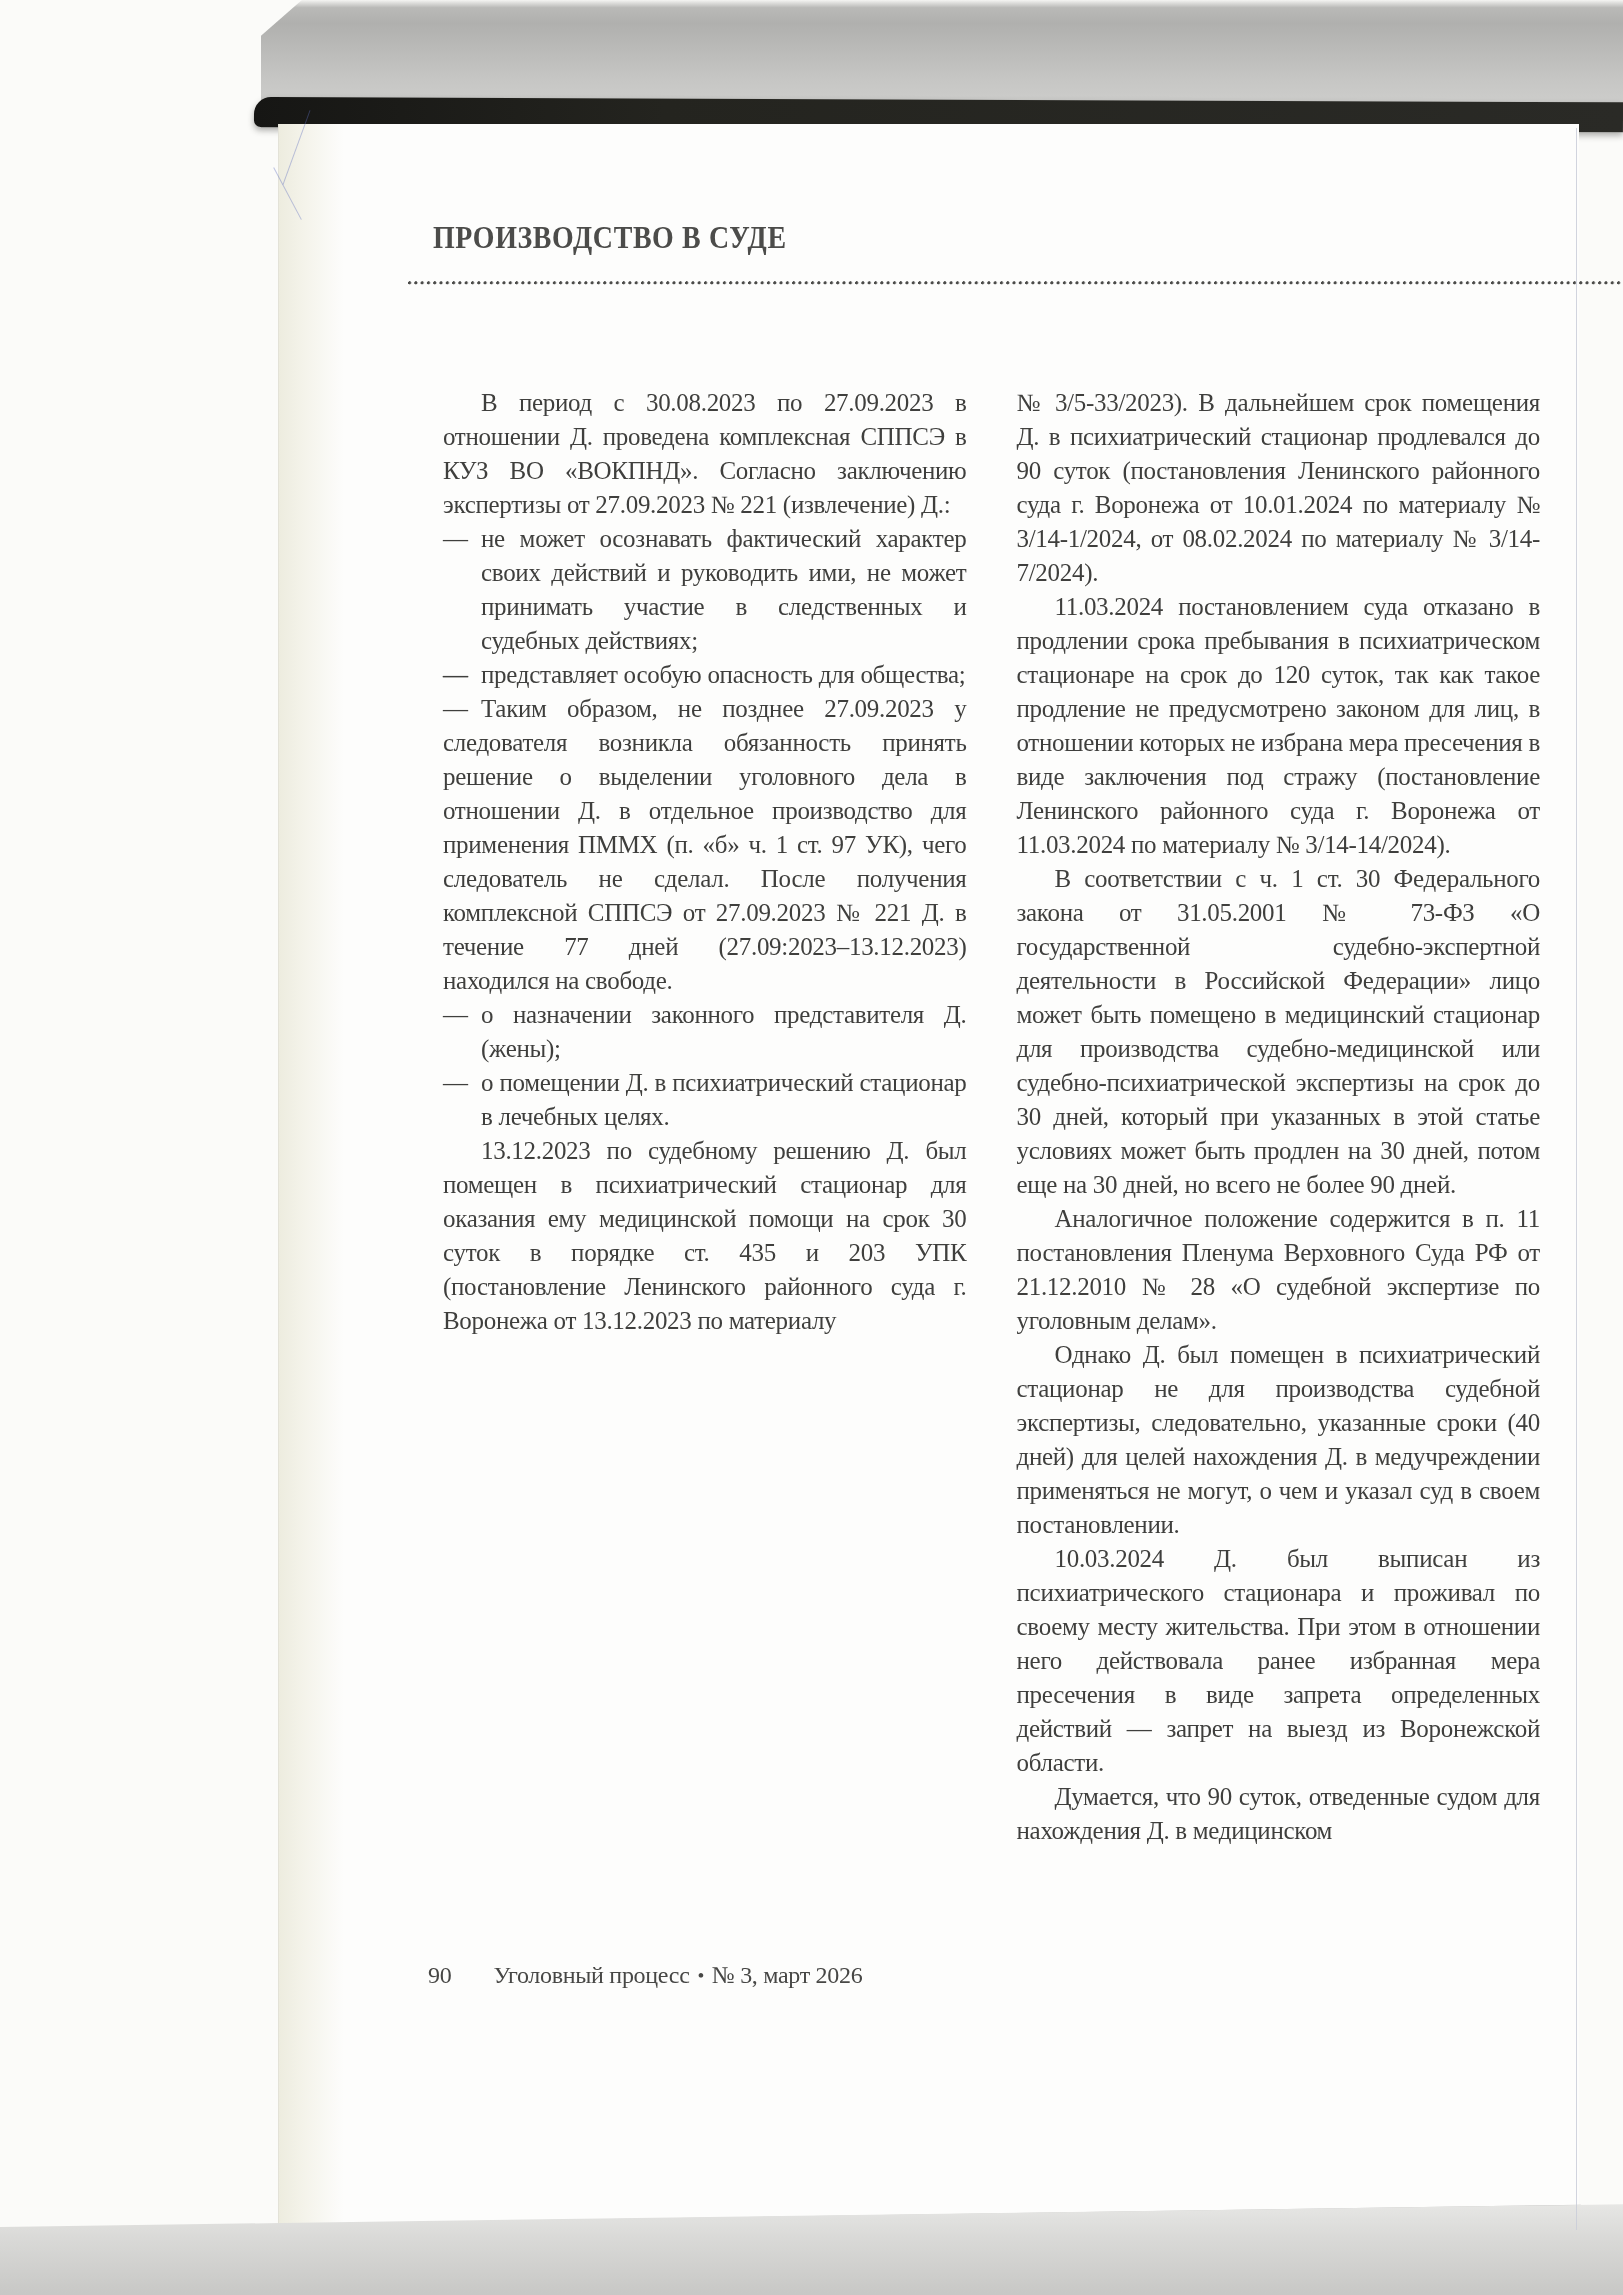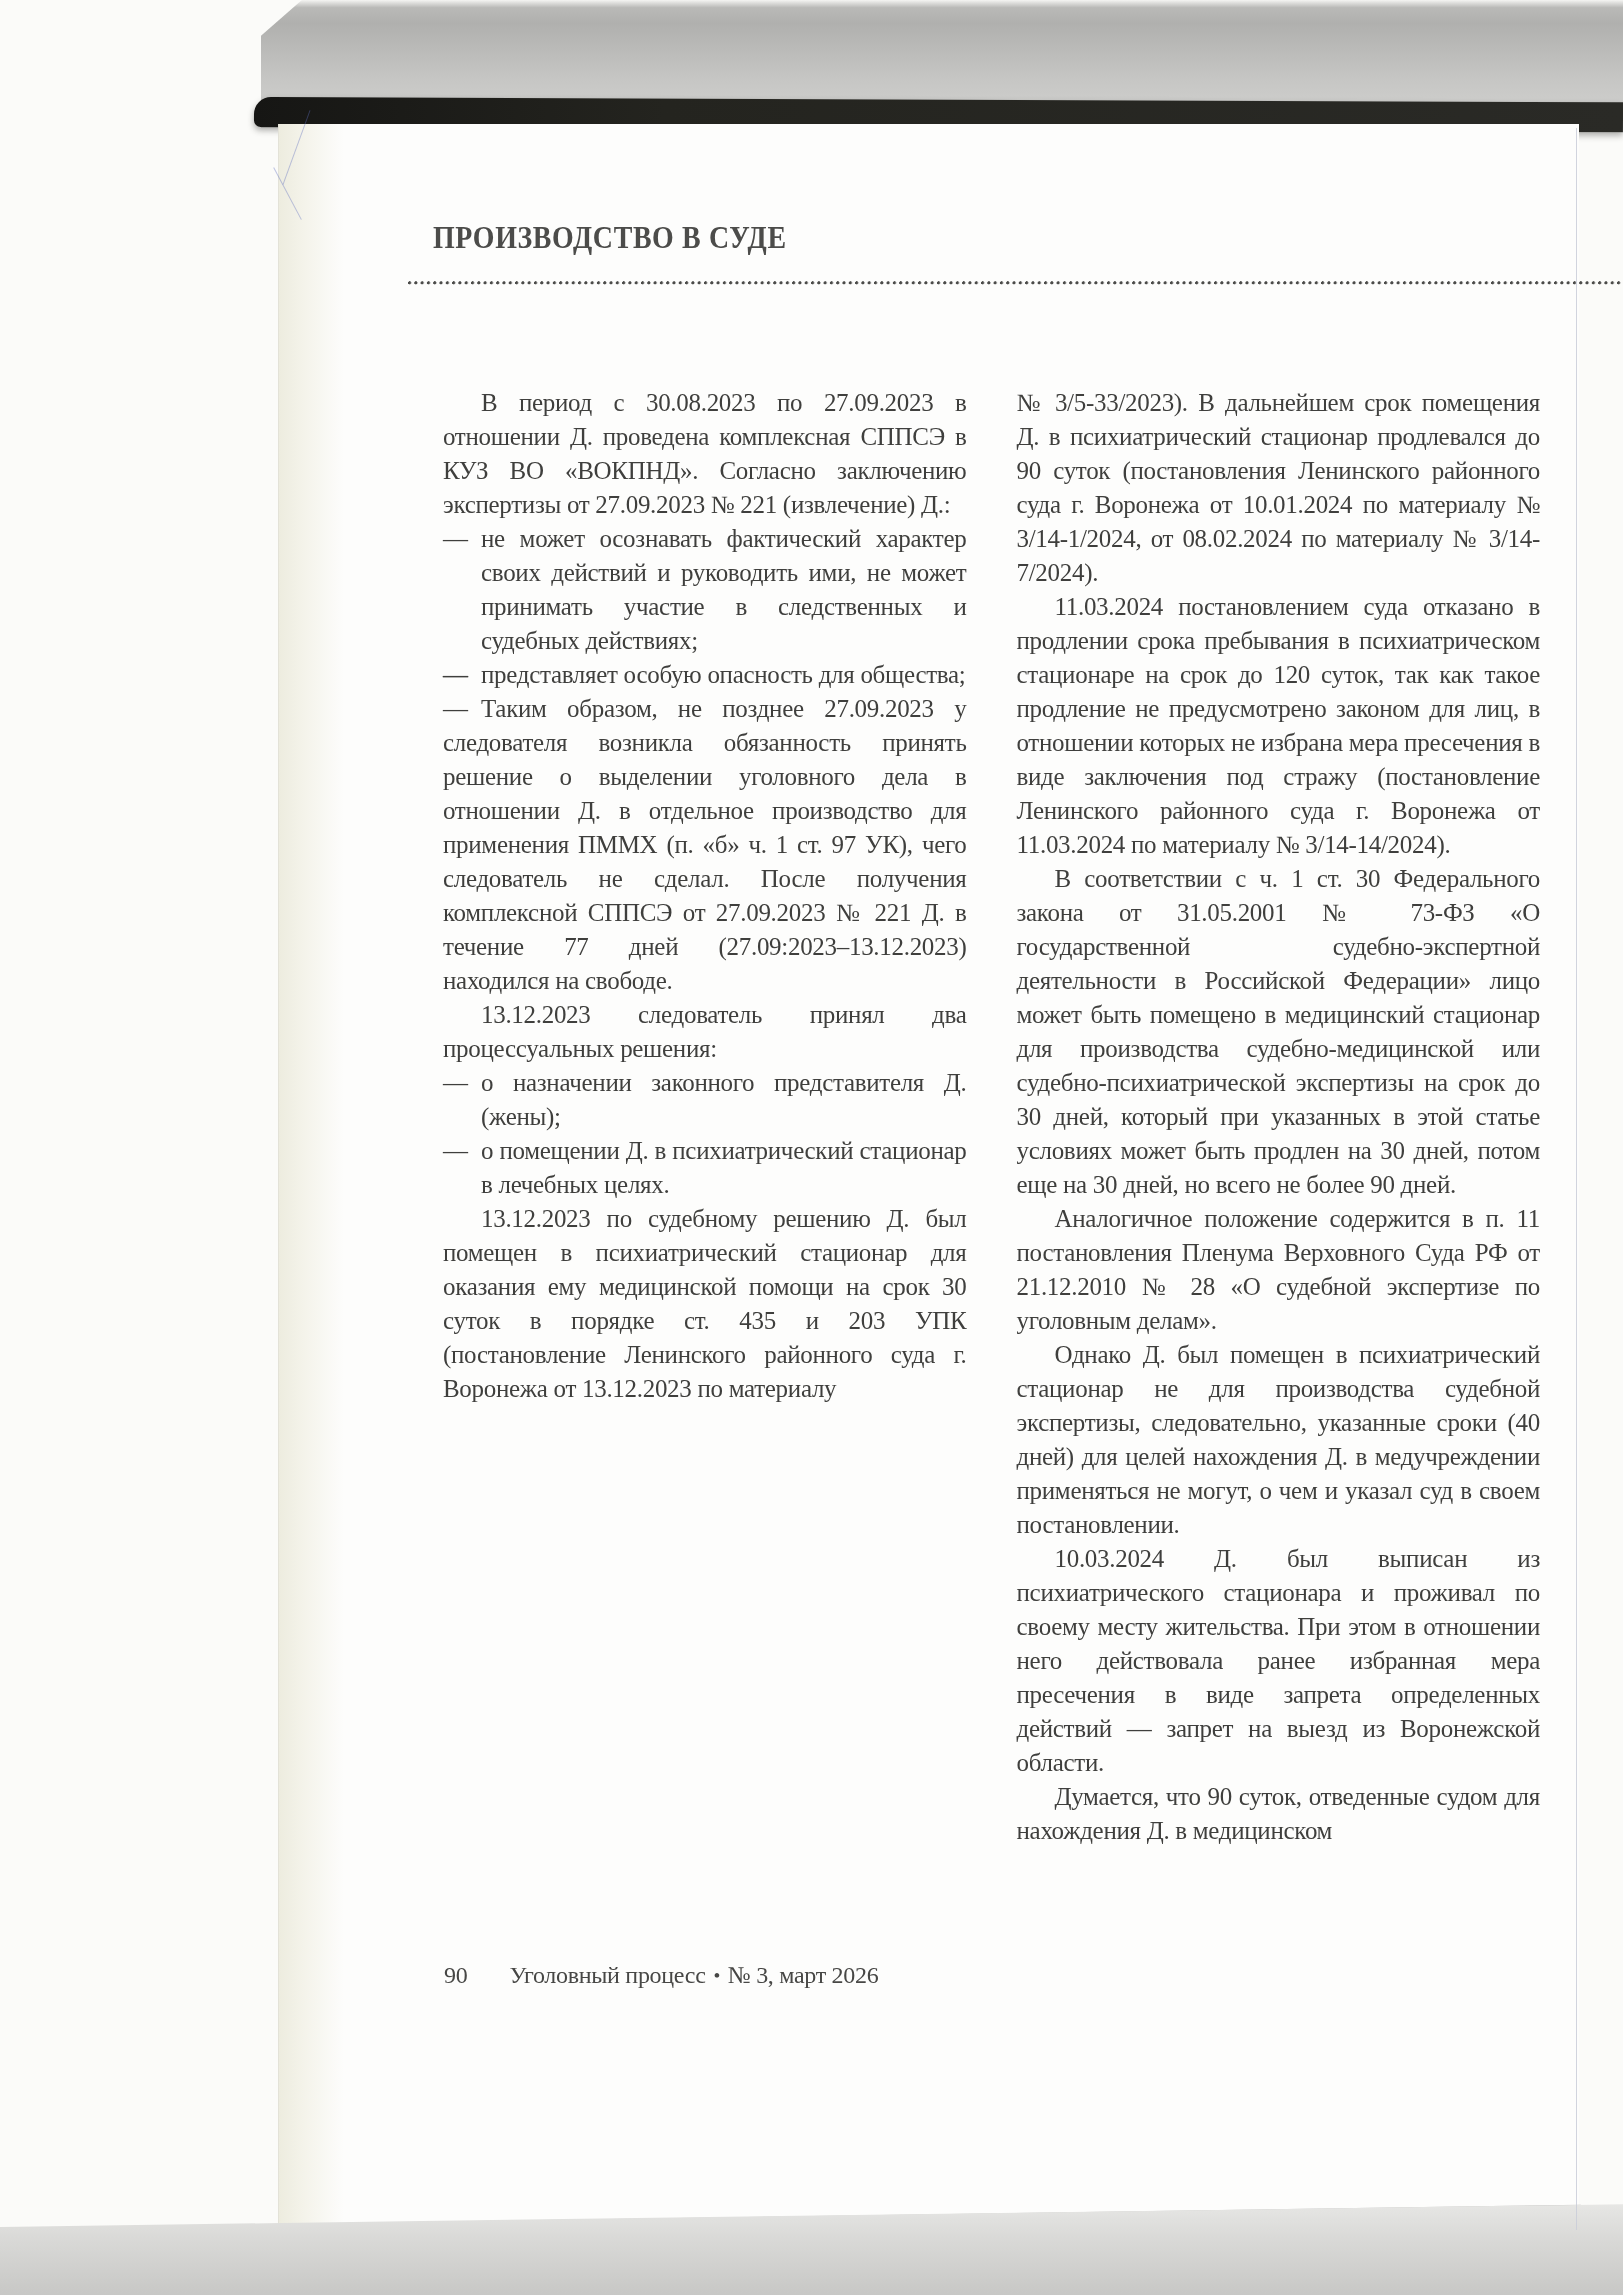--- a/index.html
+++ b/index.html
@@ -65,21 +65,21 @@
     position:absolute;left:443px;top:386px;width:1097px;
     display:flex;gap:50px;
   }
   .col{width:527px;color:#3f3f3d;font-size:25px;line-height:34px;
     text-align:justify;letter-spacing:-0.3px;}
   .para{margin:0;text-indent:38px;}
   .bullet-item{margin:0;position:relative;padding-left:38px;}
   .bullet-item .dash{position:absolute;left:0;top:0;}
 
   .footer{
-    position:absolute;left:444px;top:1962px;
+    position:absolute;left:428px;top:1962px;
     font-size:24px;color:#474745;letter-spacing:-0.3px;white-space:nowrap;
   }
   .footer .pageno{display:inline-block;margin-right:42px;}
   .footer .bullet{display:inline-block;margin:0 7.9px;font-size:19.6px;vertical-align:1.3px;}
 </style>
 </head>
 <body>
 
 <div class="scan">
 
@@ -96,21 +96,20 @@
   <div class="dotted-rule"></div>
 
   <div class="columns">
     <div class="col">
         <div class="para">В период с 30.08.2023 по 27.09.2023 в отношении Д. проведена комплексная СППСЭ в КУЗ ВО «ВОКПНД». Согласно заключению экспертизы от 27.09.2023 № 221 (извлечение) Д.:</div>
         <div class="bullet-item"><span class="dash">—</span><span>не может осознавать фактический характер своих действий и руководить ими, не может принимать участие в следственных и судебных действиях;</span></div>
         <div class="bullet-item"><span class="dash">—</span></div>
         <div class="bullet-item"><span class="dash">—</span><span>представляет особую опасность для общества;</span></div>
         <div class="bullet-item"><span class="dash">—</span></div>
         <div class="para">Таким образом, не позднее 27.09.2023 у следователя возникла обязанность принять решение о выделении уголовного дела в отношении Д. в отдельное производство для применения ПММХ (п. «б» ч. 1 ст. 97 УК), чего следователь не сделал. После получения комплексной СППСЭ от 27.09.2023 № 221 Д. в течение 77 дней (27.09:2023–13.12.2023) находился на свободе.</div>
-        <div class="para">13.12.2023 следователь принял два процессуальных решения:</div>
         <div class="bullet-item"><span class="dash">—</span><span>о назначении законного представителя Д. (жены);</span></div>
         <div class="bullet-item"><span class="dash">—</span><span>о помещении Д. в психиатрический стационар в лечебных целях.</span></div>
         <div class="para">13.12.2023 по судебному решению Д. был помещен в психиатрический стационар для оказания ему медицинской помощи на срок 30 суток в порядке ст. 435 и 203 УПК (постановление Ленинского районного суда г. Воронежа от 13.12.2023 по материалу</div>
       </div>
     <div class="col">
         <div class="para" style="text-indent: 0px;">№ 3/5-33/2023). В дальнейшем срок помещения Д. в психиатрический стационар продлевался до 90 суток (постановления Ленинского районного суда г. Воронежа от 10.01.2024 по материалу № 3/14-1/2024, от 08.02.2024 по материалу № 3/14-7/2024).</div>
         <div class="para">11.03.2024 постановлением суда отказано в продлении срока пребывания в психиатрическом стационаре на срок до 120 суток, так как такое продление не предусмотрено законом для лиц, в отношении которых не избрана мера пресечения в виде заключения под стражу (постановление Ленинского районного суда г. Воронежа от 11.03.2024 по материалу № 3/14-14/2024).</div>
         <div class="para">В соответствии с ч. 1 ст. 30 Федерального закона от 31.05.2001 № 73-ФЗ «О государственной судебно-экспертной деятельности в Российской Федерации» лицо может быть помещено в медицинский стационар для производства судебно-медицинской или судебно-психиатрической экспертизы на срок до 30 дней, который при указанных в этой статье условиях может быть продлен на 30 дней, потом еще на 30 дней, но всего не более 90 дней.</div>
         <div class="para">Аналогичное положение содержится в п. 11 постановления Пленума Верховного Суда РФ от 21.12.2010 № 28 «О судебной экспертизе по уголовным делам».</div>
         <div class="para">Однако Д. был помещен в психиатрический стационар не для производства судебной экспертизы, следовательно, указанные сроки (40 дней) для целей нахождения Д. в медучреждении применяться не могут, о чем и указал суд в своем постановлении.</div>

